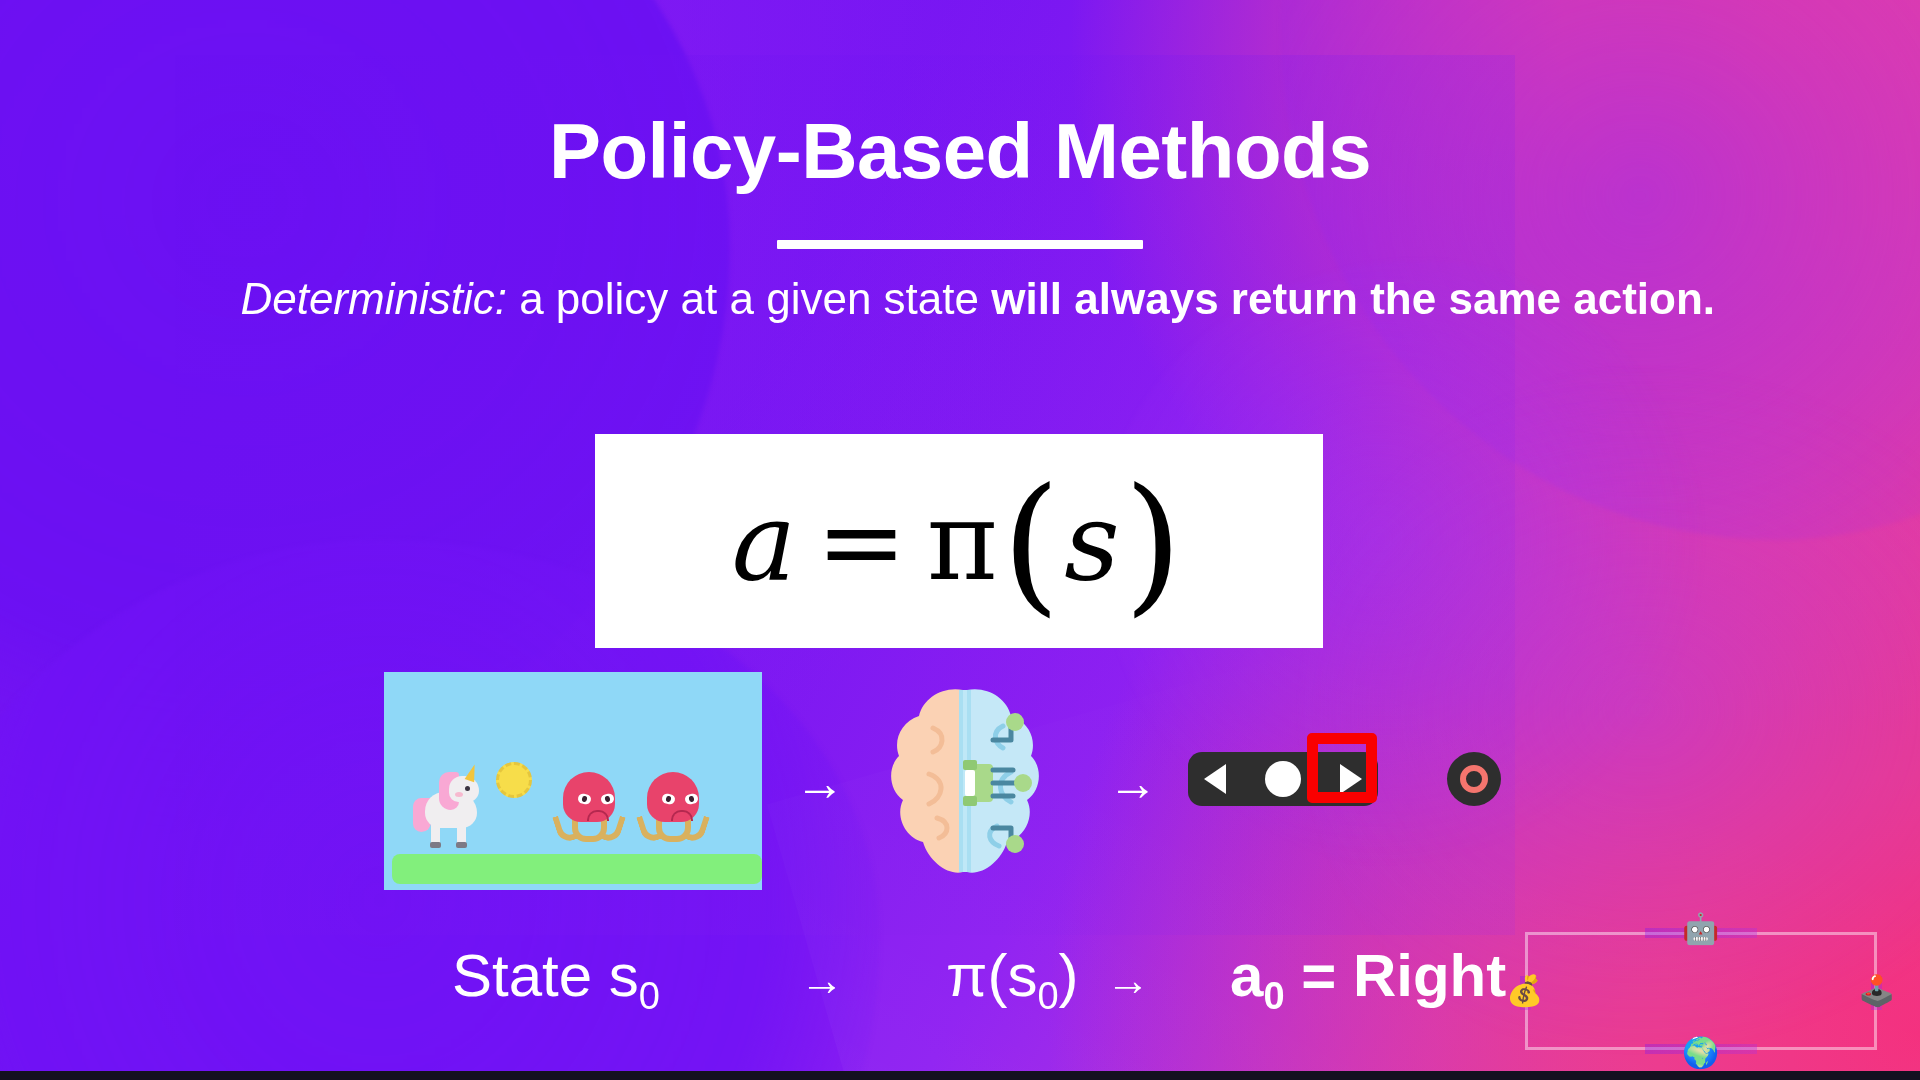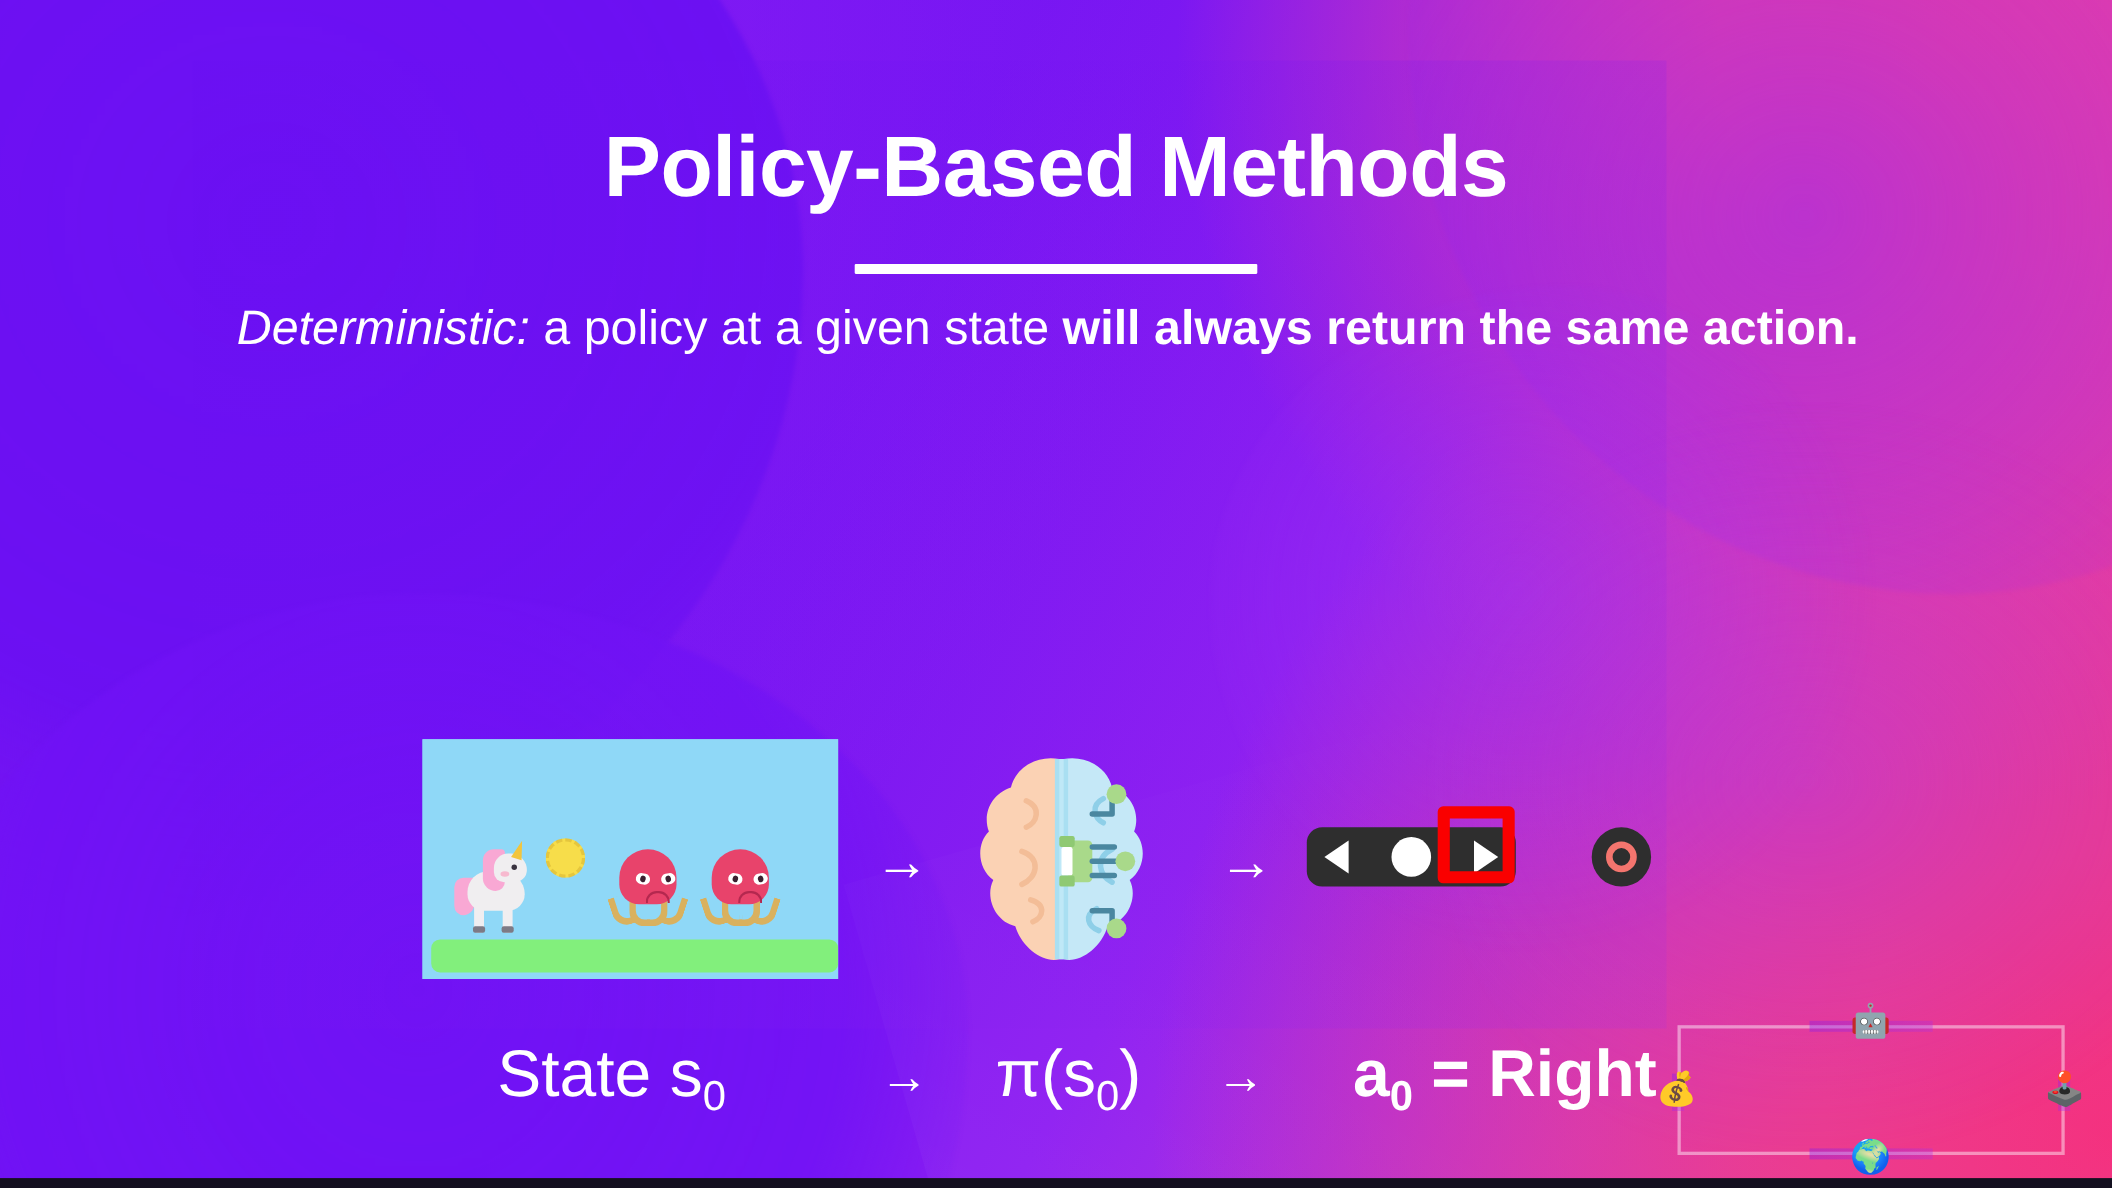--- a/index.html
+++ b/index.html
@@ -101,21 +101,21 @@
     left: 50%; top: 240px;
     transform: translateX(-50%);
     width: 366px; height: 9px;
     background: #ffffff;
     border-radius: 1px;
   }
   .subtitle {
     position: absolute;
     left: 190px; top: 272px;
     width: 1525px;
-    text-align: center;
+    text-align: right;
     color: #ffffff;
     font-size: 44px;
     line-height: 1.22;
   }
   .subtitle .em { font-style: italic; }
   .subtitle .strong { font-weight: bold; }
 
   
   .formula-card {
     position: absolute;
@@ -340,21 +340,21 @@
     position: absolute;
     left: 0; right: 0; top: 938px;
     height: 90px;
     color: #ffffff;
     font-size: 60px;
     line-height: 1;
   }
   .caption-row .cap { position: absolute; white-space: nowrap; }
   .cap-state { left: 452px; top: 8px; }
   .cap-arrow1 { left: 800px; top: 20px; font-size: 44px; }
-  .cap-pi { left: 905px; top: 8px; }
+  .cap-pi { left: 946px; top: 8px; }
   .cap-arrow2 { left: 1106px; top: 20px; font-size: 44px; }
   .cap-action { left: 1230px; top: 8px; font-weight: bold; }
   .sub0 { font-size: 38px; vertical-align: sub; }
 
   
   .watermark {
     position: absolute;
     left: 1525px; top: 932px;
     width: 352px; height: 118px;
   }
@@ -406,20 +406,25 @@
 
   <div class="stage">
 
     <div class="title">Policy-Based Methods</div>
     <div class="title-rule"></div>
 
     <div class="subtitle">
       <span class="em">Deterministic:</span><span> a policy at a given state </span><span class="strong">will always return the same action.</span>
     </div>
 
+    <div class="formula-card">
+      <div class="formula">
+        <span>a</span><span class="op">=</span><span class="pi">π</span><span class="paren">(</span><span>s</span><span class="paren">)</span>
+      </div>
+    </div>
 
     <div class="pipeline">
 
       <div class="game-frame">
         <div class="sky"></div>
         <div class="ground"></div>
         <div class="coin"></div>
 
         <div class="unicorn">
           <div class="uni-tail"></div>

